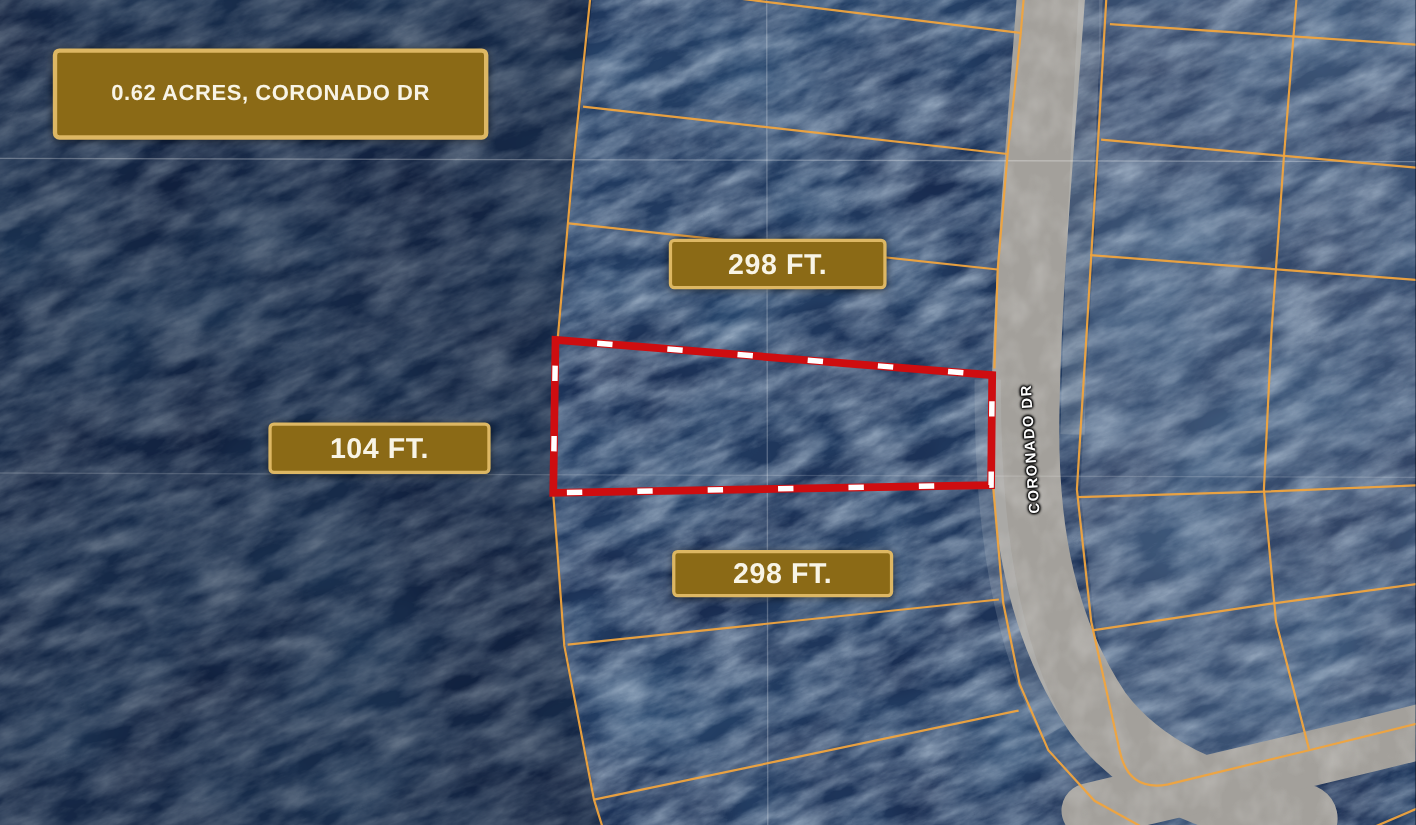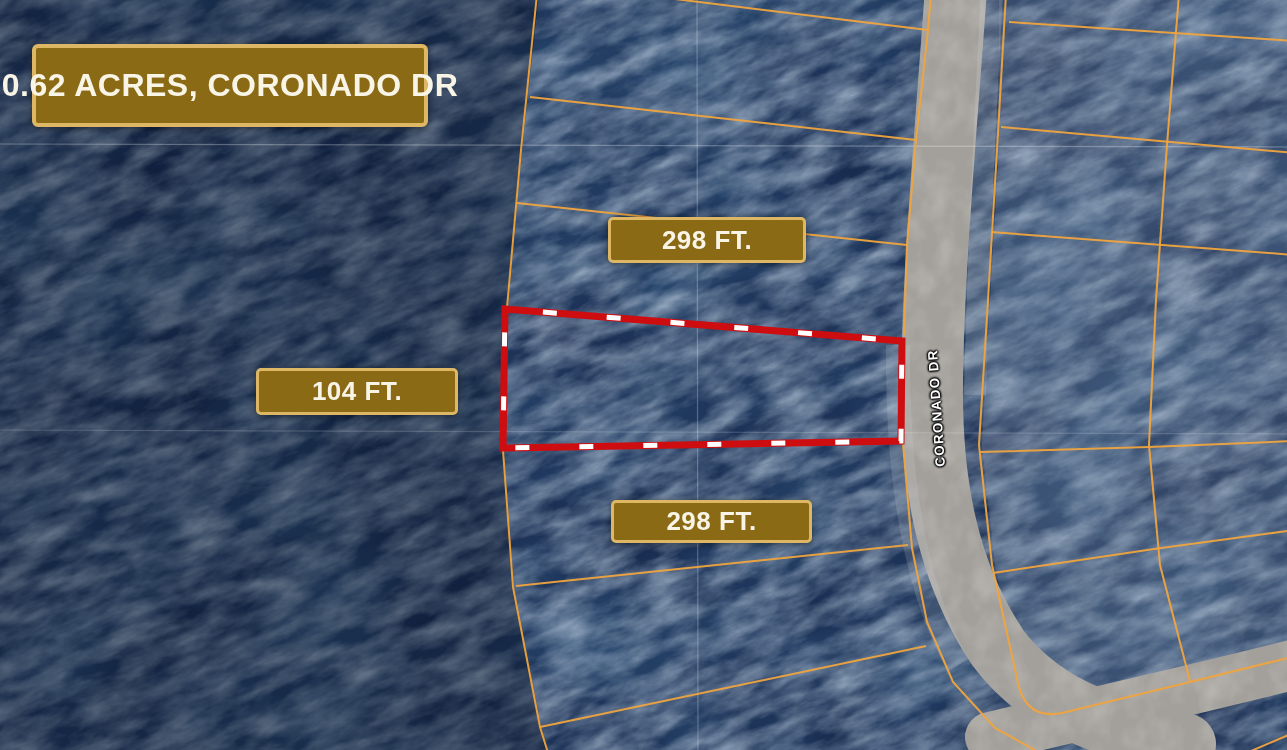--- a/index.html
+++ b/index.html
@@ -17,23 +17,23 @@
             stroke-dasharray:14 50;stroke-dashoffset:26;}
   .badge{
     position:absolute;display:flex;align-items:center;justify-content:center;
     background:var(--label-bg,#8b6a16);
     border:3px solid var(--label-border,#ddb763);
     color:var(--label-text,#f8f4e6);
     border-radius:5px;font-weight:bold;
     box-shadow:0 1px 7px rgba(0,0,0,.5);
     letter-spacing:.5px;white-space:nowrap;
   }
-  #title-badge{left:32px;top:44px;width:388px;height:75px;font-size:32px;border-width:4px;border-radius:6px;}
+  #title-badge{left:48px;top:44px;width:388px;height:75px;font-size:20px;border-width:4px;border-radius:6px;}
   #dim-top{left:608px;top:217px;width:192px;height:40px;font-size:26px;}
-  #dim-left{left:244px;top:368px;width:196px;height:41px;font-size:26px;margin-left:12px;}
+  #dim-left{left:244px;top:384px;width:196px;height:41px;font-size:26px;}
   #dim-right{left:962px;top:374px;width:193px;height:39px;font-size:26px;}
   #dim-bottom{left:611px;top:500px;width:195px;height:37px;font-size:26px;}
   #road-label{
     position:absolute;left:868px;top:399px;width:140px;height:18px;
     transform:rotate(-94deg);transform-origin:center;
     font-size:13.5px;font-weight:bold;letter-spacing:1.3px;text-align:center;
     color:var(--road-label-text,#ffffff);
     text-shadow:-1px 0 2px #000,1px 0 2px #000,0 -1px 2px #000,0 1px 2px #000,0 0 3px #000;
   }
 </style>

